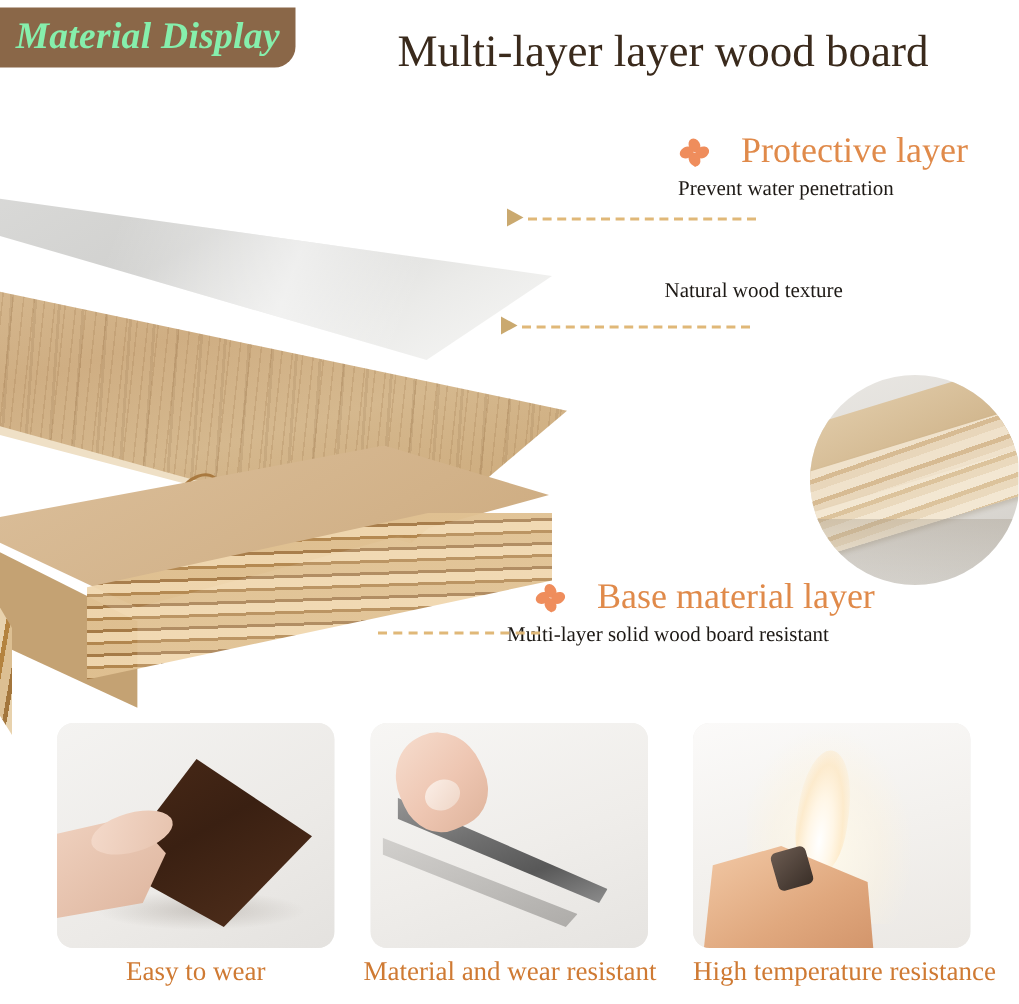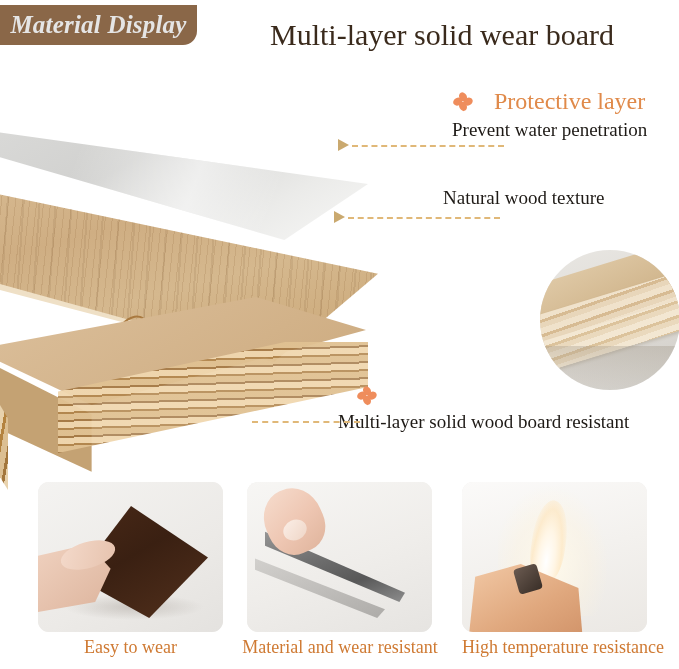--- a/index.html
+++ b/index.html
@@ -14,21 +14,21 @@
 
   
   .badge{
     position:absolute;left:0;top:5px;
     width:197px;height:40px;
     background:#8a6748;
     border-radius:0 0 14px 0;
     display:flex;align-items:center;justify-content:center;
   }
   .badge-label{
-    color:#e5e5e5;
+    color:#86efac;
     font-family:"Liberation Serif", serif;
     font-weight:bold;font-style:italic;
     font-size:25px;letter-spacing:.2px;
     white-space:nowrap;
   }
   .page-title{
     position:absolute;left:222px;top:18px;
     width:440px;
     text-align:center;
     font-family:"Liberation Serif", serif;
@@ -157,21 +157,21 @@
     white-space:nowrap;
   }
   .clover{width:22px;height:22px;flex:0 0 auto;display:block;}
   .callout-title{
     font-family:"Liberation Serif", serif;
     font-size:24px;color:#e08a4a;
     white-space:nowrap;
   }
   .callout-sub{
     font-family:"Liberation Serif", serif;
-    font-size:19px;color:#1e1a16;
+    font-size:14px;color:#1e1a16;
     white-space:nowrap;
     margin-top:4px;
   }
   .dash{
     position:absolute;height:0;
     border-top:2px dashed #e0b878;
   }
   .arrow-head{
     position:absolute;width:0;height:0;
     border-top:6px solid transparent;
@@ -276,21 +276,21 @@
   }
 </style>
 </head>
 <body>
 
 <div id="root">
 
   <div class="badge">
     <span class="badge-label">Material Display</span>
   </div>
-  <div class="page-title">Multi-layer solid wear board</div>
+  <div class="page-title">Multi-layer layer wood board</div>
 
   <div class="board-stage">
     <div class="layer film"></div>
     <div class="layer film-sheen"></div>
 
     <div class="layer veneer"></div>
     <div class="layer veneer-edge"></div>
     <div class="layer veneer-knot"></div>
 
     <div class="layer core-top"></div>
@@ -334,20 +334,21 @@
     <div class="callout-head">
       <svg class="clover" viewBox="0 0 24 24">
         <g fill="#ef8d5c">
           <ellipse cx="12" cy="6.4" rx="4.1" ry="5.2" transform="rotate(-28 12 6.4)"></ellipse>
           <ellipse cx="17.6" cy="11.6" rx="5.2" ry="4.1" transform="rotate(-28 17.6 11.6)"></ellipse>
           <ellipse cx="12" cy="16.6" rx="4.1" ry="5.2" transform="rotate(-28 12 16.6)"></ellipse>
           <ellipse cx="6.3" cy="11.6" rx="5.2" ry="4.1" transform="rotate(-28 6.3 11.6)"></ellipse>
           <path d="M12.6 16.5 q1.4 3.2 0.2 5.6 l-1.1-0.5 q1.0-2.2 0-4.9 z"></path>
         </g>
       </svg>
+      <span class="callout-title">Base material layer</span>
     </div>
     <div class="callout-sub" style="margin-left:-18px;">Multi-layer solid wood board resistant</div>
   </div>
   <div class="dash" style="left:252px;top:421px;width:108px;"></div>
 
   <div class="thumbs">
 
     <div class="thumb t1">
       <div class="thumb-inner t1-bg"></div>
       <div class="t1-shadow"></div>

